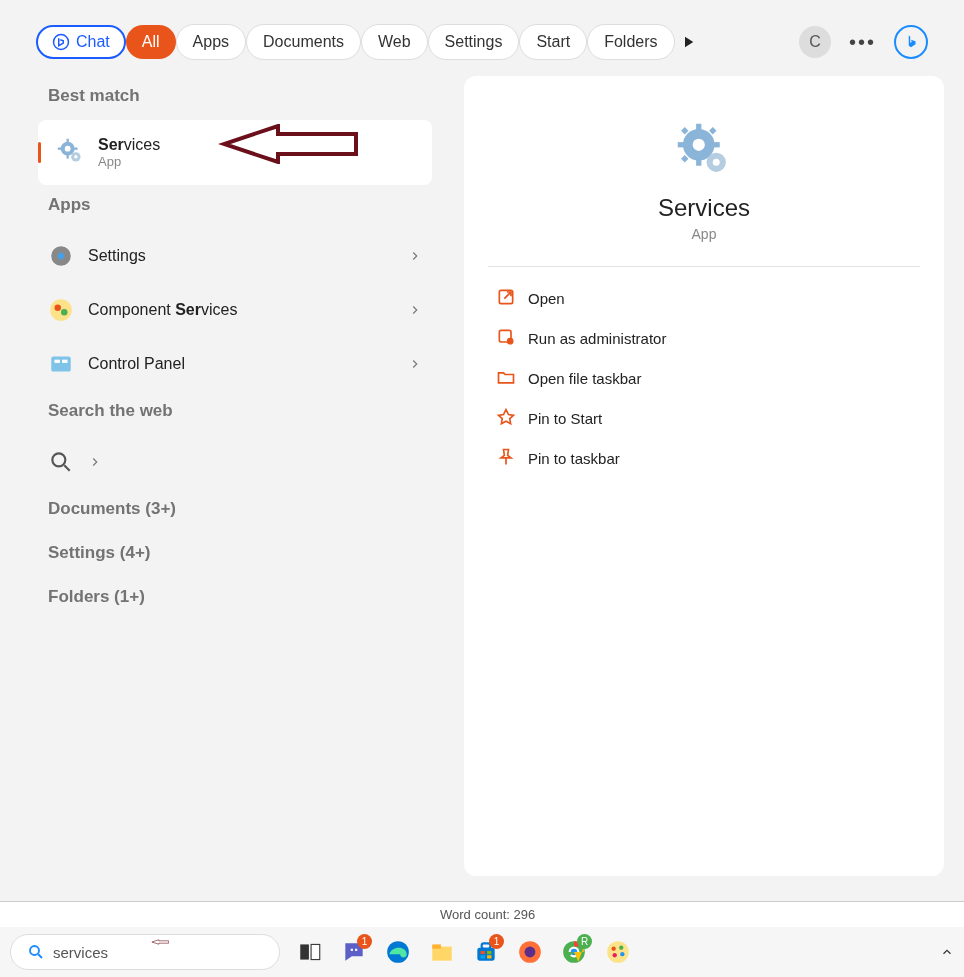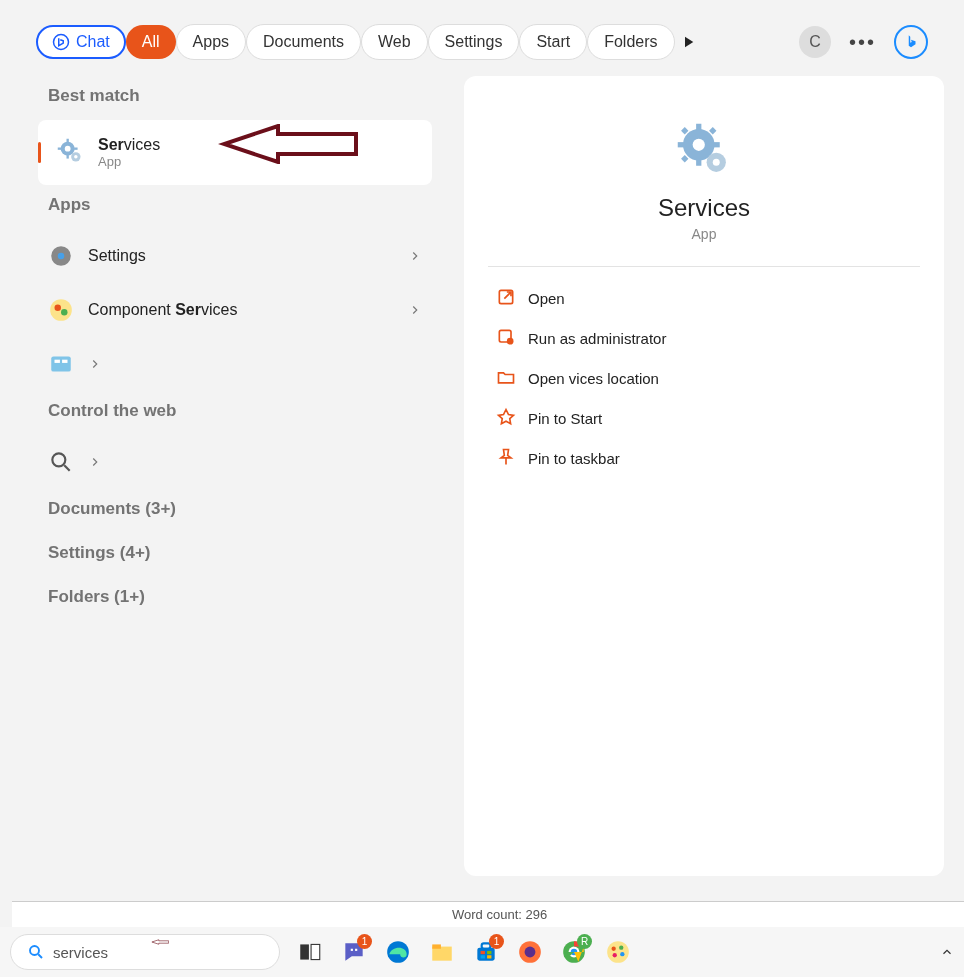--- a/index.html
+++ b/index.html
@@ -46,21 +46,21 @@
 .preview-icon { display: flex; justify-content: center; padding: 20px 0 8px 0; }
 .preview-icon svg { width: 56px; height: 56px; }
 .preview-title { text-align: center; font-size: 24px; color: #222; margin-top: 8px; }
 .preview-sub { text-align: center; font-size: 14px; color: #888; margin-top: 4px; }
 hr.sep { border: none; border-top: 1px solid #e3e3e3; margin: 24px 0 10px 0; }
 .action-row { display: flex; align-items: flex-end; gap: 12px; padding: 10px 8px; cursor: pointer; }
 .action-row .aicon { width: 20px; height: 20px; color: #e8541a; display: flex; align-items: center; justify-content: center; }
 .action-row .alabel { font-size: 15px; color: #222; }
 
 
-.bg-sliver { position: absolute; bottom: 50px; left: 12px; right: 0; height: 26px; background: #fff; border-top: 1px solid #ccc; display: flex; align-items: center; gap: 30px; padding-left: 440px; font-size: 13px; color: #555; }
+.bg-sliver { position: absolute; bottom: 50px; left: 0; right: 0; height: 26px; background: #fff; border-top: 1px solid #ccc; display: flex; align-items: center; gap: 30px; padding-left: 440px; font-size: 13px; color: #555; }
 .bg-blue { position: absolute; bottom: 56px; left: 74px; width: 60px; height: 16px; background: #3b5bd9; }
 
 
 .taskbar { position: absolute; bottom: 0; left: 0; right: 0; height: 50px; background: #f6f6f6; display: flex; align-items: center; padding: 0 10px; gap: 16px; }
 .search-box { display: flex; align-items: center; gap: 8px; background: #fff; border-radius: 22px; padding: 8px 16px; width: 270px; border: 1px solid #ddd; position: relative; }
 .search-box svg { width: 18px; height: 18px; }
 .search-input { border: none; outline: none; font-size: 15px; flex: 1; color: #555; background: transparent; }
 .tb-icon { width: 28px; height: 28px; display: flex; align-items: center; justify-content: center; cursor: pointer; position: relative; }
 .tb-icon svg { width: 26px; height: 26px; }
 .badge { position: absolute; top: -4px; right: -4px; background: #e8541a; color: #fff; border-radius: 50%; width: 15px; height: 15px; font-size: 10px; display: flex; align-items: center; justify-content: center; }
@@ -161,26 +161,27 @@
     </div>
 
     <div class="list-item">
       <span class="icon">
           <svg viewBox="0 0 24 24">
             <rect x="3" y="5" width="18" height="14" rx="2" fill="#7fc4e8"></rect>
             <rect x="6" y="8" width="5" height="3" fill="#fff"></rect>
             <rect x="13" y="8" width="5" height="3" fill="#fff"></rect>
           </svg>
         </span>
+      <span class="text"><span></span><b></b><span>Control Panel</span></span>
       <svg class="chev chev-svg" viewBox="0 0 24 24" fill="none" stroke="#777" stroke-width="2">
           <path d="M9 6l6 6-6 6"></path>
         </svg>
     </div>
 
-    <div class="section-label">Control the web</div>
+    <div class="section-label">Search the web</div>
 
     <div class="list-item">
       <span class="icon">
           <svg viewBox="0 0 24 24" fill="none" stroke="#555" stroke-width="2">
             <circle cx="10" cy="10" r="6"></circle>
             <path d="M15 15l5 5"></path>
           </svg>
         </span>
       <svg class="chev chev-svg" viewBox="0 0 24 24" fill="none" stroke="#777" stroke-width="2">
           <path d="M9 6l6 6-6 6"></path>
@@ -231,21 +232,21 @@
           </svg>
         </span>
       <span class="alabel">Run as administrator</span>
     </div>
     <div class="action-row">
       <span class="aicon">
           <svg viewBox="0 0 24 24" fill="none" stroke="currentColor" stroke-width="2">
             <path d="M3 7h6l2 2h10v10H3z"></path>
           </svg>
         </span>
-      <span class="alabel">Open vices location</span>
+      <span class="alabel">Open file taskbar</span>
     </div>
     <div class="action-row">
       <span class="aicon">
           <svg viewBox="0 0 24 24" fill="none" stroke="currentColor" stroke-width="2">
             <path d="M12 3l3 6 6 1-4.5 4 1 6-5.5-3-5.5 3 1-6L3 10l6-1z"></path>
           </svg>
         </span>
       <span class="alabel">Pin to Start</span>
     </div>
     <div class="action-row">

